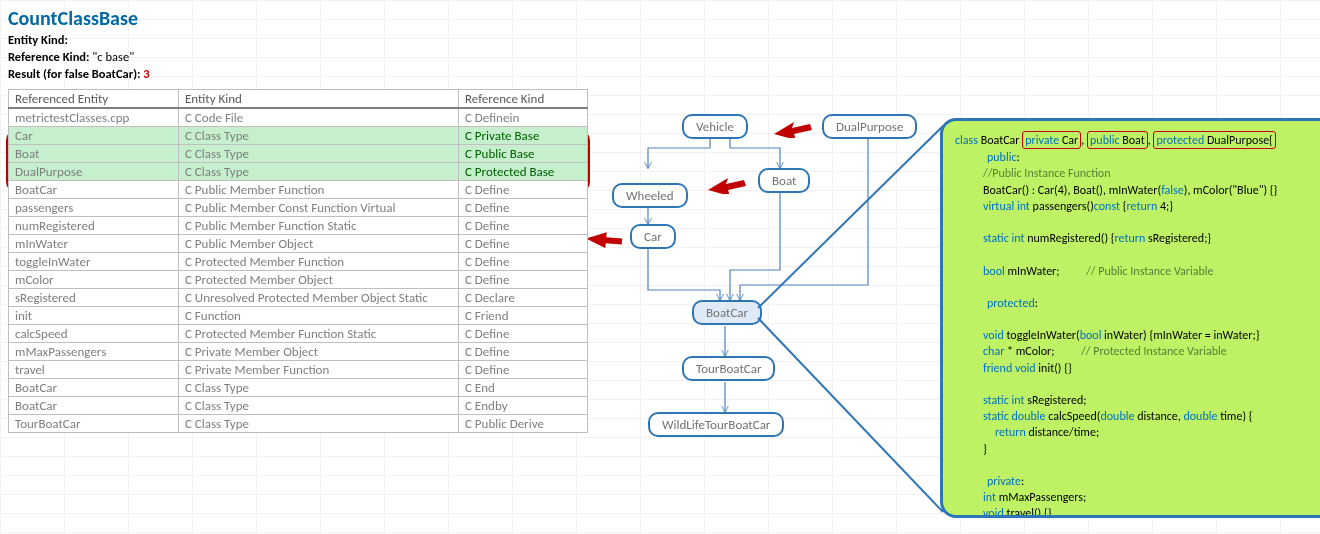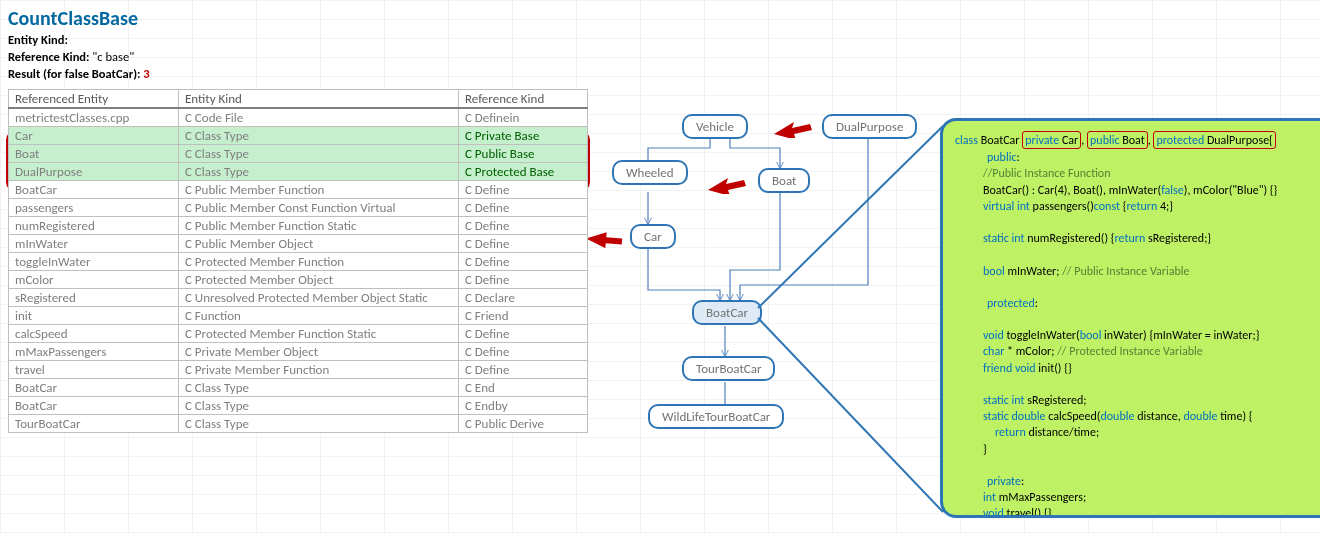--- a/index.html
+++ b/index.html
@@ -100,21 +100,21 @@
     border-radius: 16px;
     padding: 10px 12px;
     font-family: Calibri, Arial, sans-serif;
     font-size: 12px;
     line-height: 1.35;
     background: #bef264;
     color: #000;
     overflow: hidden;
   }
   .codebox .kw { color: #0070c0; }
-  .codebox .cm { color: #548235; }
+  .codebox .cm { color: #548235; margin-left: 24px; }
   .codebox .redbox {
     border: 1.5px solid #c00000;
     border-radius: 3px;
     padding: 0 2px;
     display: inline-block;
   }
   .codebox .indent1 { margin-left: 32px; }
   .codebox .indent2 { margin-left: 28px; }
   .codebox .indent3 { margin-left: 40px; }
   svg.callout { position: absolute; left: 0; top: 0; width: 1320px; height: 534px; pointer-events: none; z-index: 2; }
@@ -262,26 +262,26 @@
     <path d="M190,92 L190,170 L140,170 L140,200"></path>
 
     <path d="M278,38 L278,185 L150,185 L150,200"></path>
 
     <path d="M135,226 L135,256"></path>
 
     <path d="M135,282 L135,312"></path>
   </svg>
   <div class="node" style="left:92px; top:14px;">Vehicle</div>
   <div class="node" style="left:232px; top:14px;">DualPurpose</div>
-  <div class="node" style="left:22px; top:60px;">Wheeled</div>
+  <div class="node" style="left:22px; top:83px;">Wheeled</div>
   <div class="node" style="left:168px; top:68px;">Boat</div>
   <div class="node" style="left:40px; top:124px;">Car</div>
   <div class="node focus" style="left:102px; top:200px;">BoatCar</div>
   <div class="node" style="left:92px; top:256px;">TourBoatCar</div>
-  <div class="node" style="left:58px; top:304px;">WildLifeTourBoatCar</div>
+  <div class="node" style="left:58px; top:312px;">WildLifeTourBoatCar</div>
 
   <svg class="red-arrow" style="left:-6px; top:126px;">
       <polygon points="2,14 22,6 22,11 38,11 38,17 22,17 22,22" fill="#c00000" transform="rotate(5 20 14)"></polygon>
     </svg>
   <svg class="red-arrow" style="left:116px; top:72px;">
       <polygon points="2,18 22,6 20,12 38,8 40,14 22,18 24,24" fill="#c00000"></polygon>
     </svg>
   <svg class="red-arrow" style="left:182px; top:16px;">
       <polygon points="2,18 22,6 20,12 38,8 40,14 22,18 24,24" fill="#c00000"></polygon>
     </svg>

